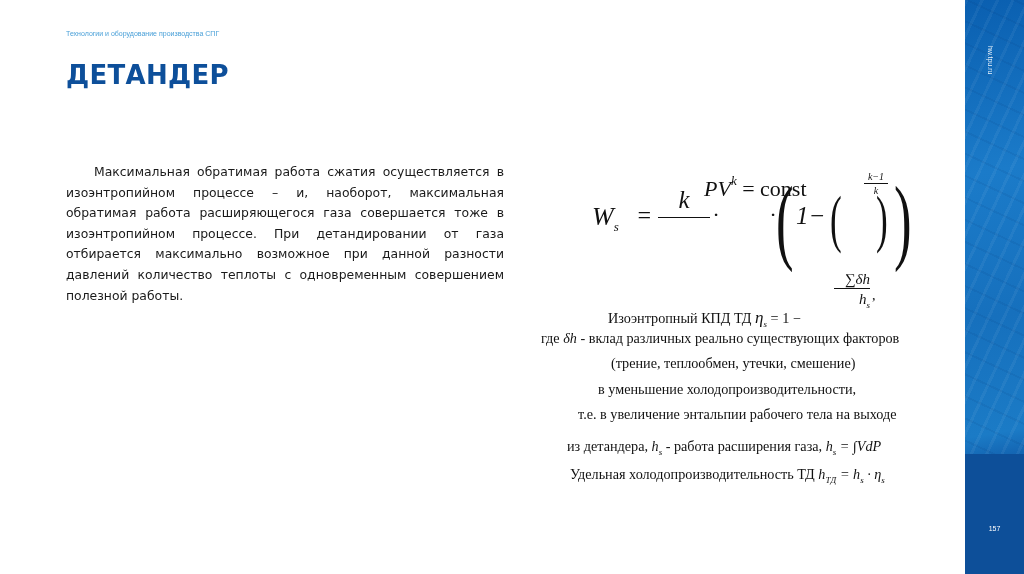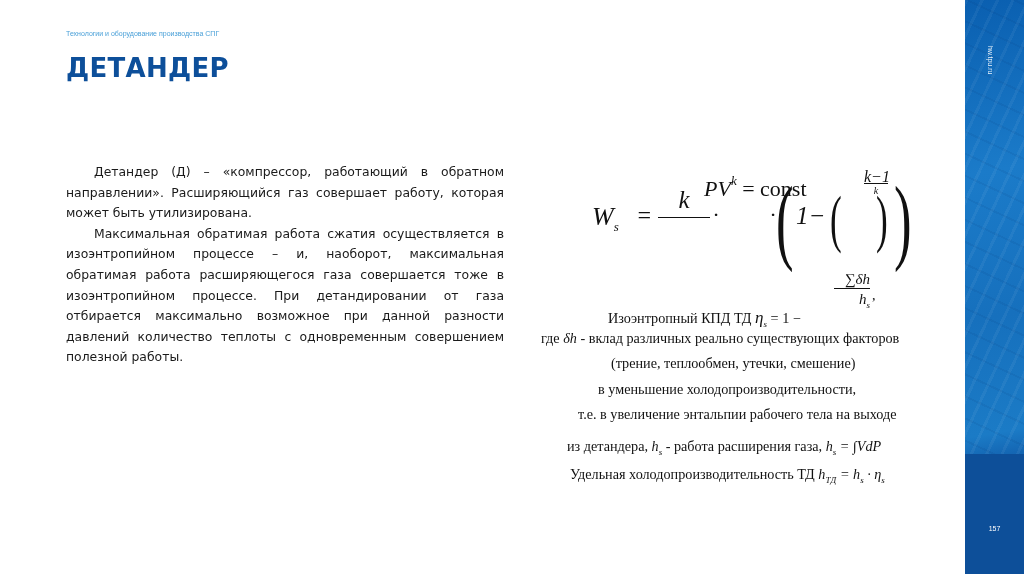--- a/index.html
+++ b/index.html
@@ -5,21 +5,21 @@
   * { margin:0; padding:0; box-sizing:border-box; }
   html, body { width:1024px; height:574px; overflow:hidden; background:#ffffff; }
   body { position:relative; font-family:"DejaVu Sans", sans-serif; }
 
   .subtitle {
     position:absolute; left:66px; top:30px;
     font-family:"Liberation Sans", sans-serif;
     font-size:7px; color:#4aa0d8;
   }
   .title {
-    position:absolute; left:66px; top:53px;
+    position:absolute; left:66px; top:60px;
     font-family:"DejaVu Sans", sans-serif; font-weight:bold;
     font-size:26px; color:#0d4f9a; letter-spacing:0.3px;
   }
   .body-text {
     position:absolute; left:66px; top:162px; width:438px;
     font-family:"DejaVu Sans", sans-serif;
     font-size:12.4px; line-height:20.6px; color:#1a1a1a;
     text-align:justify;
   }
   .body-text p { text-indent:28px; }
@@ -67,21 +67,20 @@
   .line i { font-style:italic; }
   .line sub { font-size:9px; font-style:italic; }
 </style>
 </head>
 <body>
 
 <div class="subtitle">Технологии и оборудование производства СПГ</div>
 <div class="title">ДЕТАНДЕР</div>
 
 <div class="body-text">
-  <p>Детандер (Д) – «компрессор, работающий в обратном направлении». Расширяющийся газ совершает работу, которая может быть утилизирована.</p>
   <p>Максимальная обратимая работа сжатия осуществляется в изоэнтропийном процессе – и, наоборот, максимальная обратимая работа расширяющегося газа совершается тоже в изоэнтропийном процессе. При детандировании от газа отбирается максимально возможное при данной разности давлений количество теплоты с одновременным совершением полезной работы.</p>
 </div>
 
 <div class="eq1 math">
   <span>PV</span><sup>k</sup>
   <span class="serif" style="font-style:normal">= const</span>
 </div>
 
 <div class="eq2 math">
   <span style="position:absolute;left:0;top:34px;font-size:26px;"><span>W</span><sub style="font-size:13px;">s</sub></span>
@@ -90,21 +89,21 @@
     <span class="num">k</span>
       <span class="bar"></span>
   </div>
   <span class="serif" style="position:absolute;left:121px;top:34px;font-size:22px;">·</span>
   <span class="serif" style="position:absolute;left:178px;top:34px;font-size:22px;">·</span>
   <span class="paren-big" style="left:184px;top:-4px;font-size:96px;transform:scaleX(0.55);">(</span>
   <span class="serif" style="position:absolute;left:204px;top:34px;font-size:25px;">1−</span>
   <span class="paren-big" style="left:238px;top:14px;font-size:64px;transform:scaleX(0.55);">(</span>
   <span class="paren-big" style="left:284px;top:14px;font-size:64px;transform:scaleX(0.55);">)</span>
   <div class="frac" style="left:272px;top:3px;width:24px;">
-    <span style="display:block;font-size:16px;line-height:11px;">k−1</span>
+    <span style="display:block;font-size:10px;line-height:11px;">k−1</span>
       <span style="display:block;height:1px;background:#111;margin:1px 0;"></span>
       <span style="display:block;font-size:10px;line-height:11px;">k</span>
   </div>
   <span class="paren-big" style="left:302px;top:-4px;font-size:96px;transform:scaleX(0.55);">)</span>
 </div>
 
 <div class="line" style="left:608px;top:285px;margin-top:23px;">
   <span>Изоэнтропный КПД ТД</span>
   <i style="font-size:17px;">η</i><sub>s</sub>
   <span>= 1 −</span>

